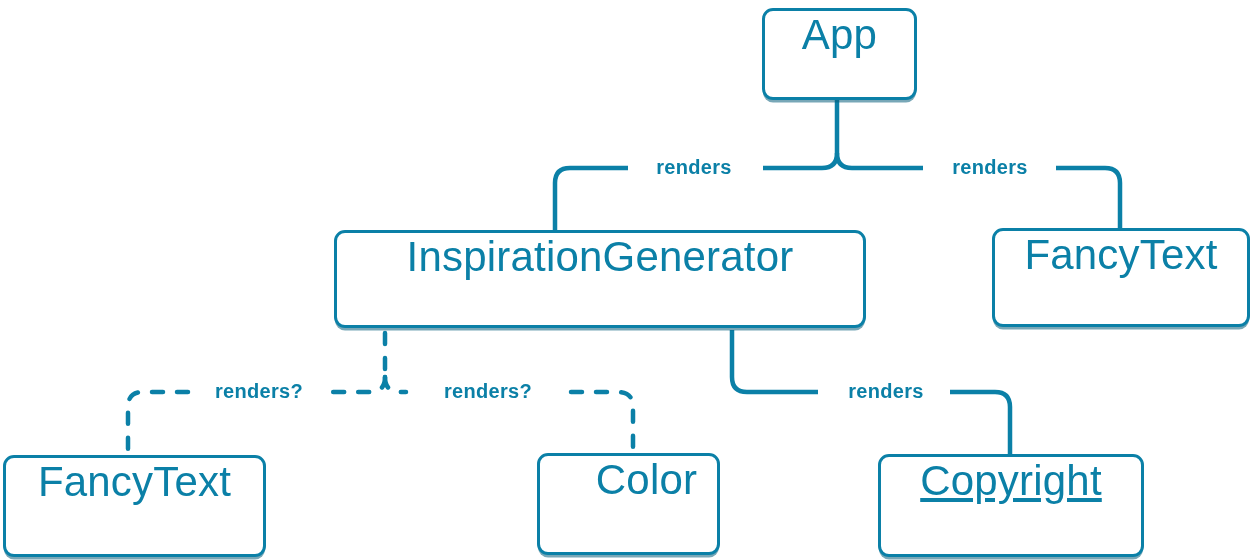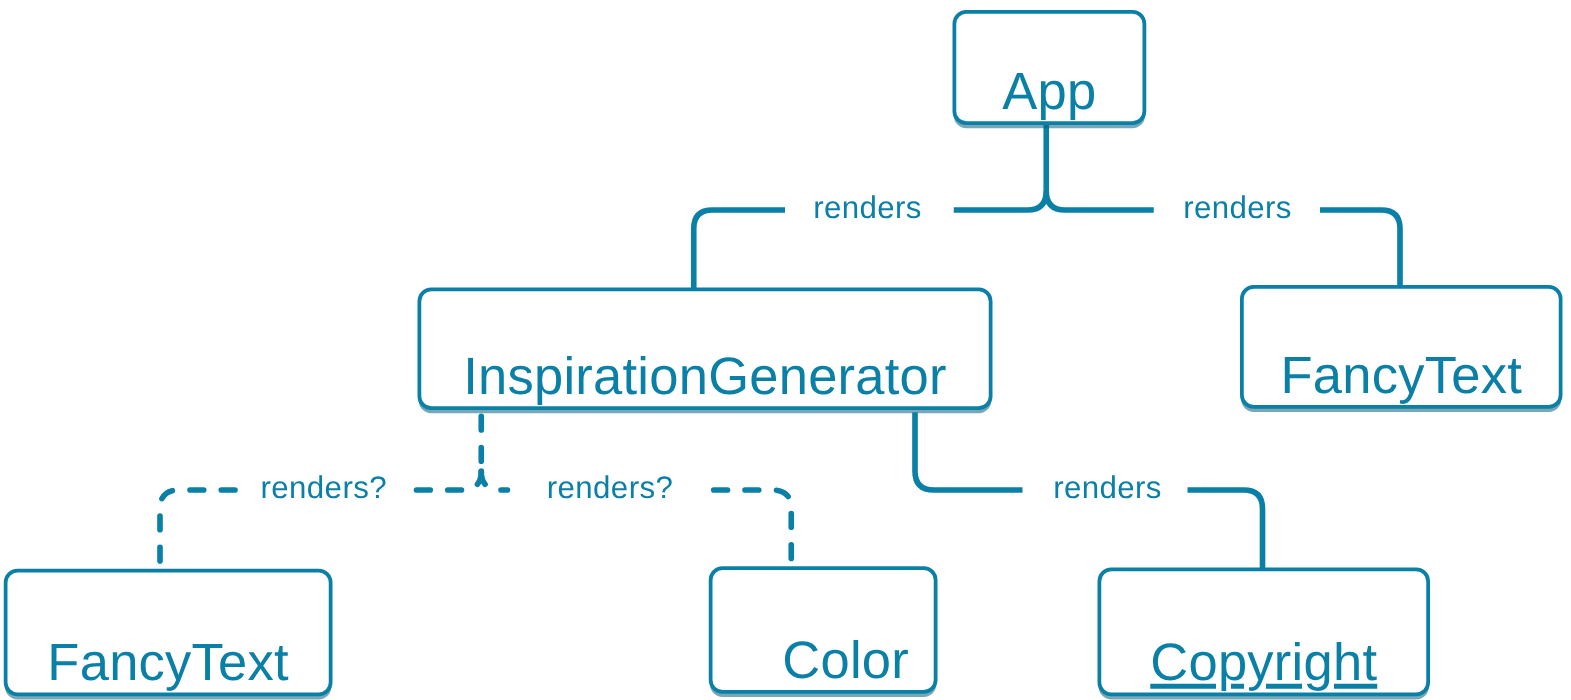--- a/index.html
+++ b/index.html
@@ -27,38 +27,38 @@
     stroke: var(--accent);
     stroke-width: 4.5;
   }
   .edges-svg path.dashed {
     stroke-dasharray: 11 14;
     stroke-linecap: round;
   }
   .node {
     position: absolute;
     display: flex;
-    align-items: flex-end;
+    align-items: flex-start;
     justify-content: center;
     background: var(--node-bg);
     border: 3px solid var(--accent);
     border-radius: 11px;
     box-shadow: 0 3.5px 0 -1px rgba(9, 94, 124, 0.55);
     color: var(--accent);
     font-size: 42px;
     font-weight: 500;
     letter-spacing: 0.2px;
     white-space: nowrap;
   }
   .edge-label {
     position: absolute;
     transform: translate(-50%, -50%);
     color: var(--accent);
-    font-size: 25px;
-    font-weight: 400;
+    font-size: 20px;
+    font-weight: 700;
     letter-spacing: 0.3px;
     white-space: nowrap;
     line-height: 1;
   }
 </style>
 </head>
 <body>
 
 <div class="canvas">
 
@@ -83,33 +83,33 @@
   <div class="edge-label" style="left:694px; top:167px;">renders</div>
   <div class="edge-label" style="left:990px; top:167px;">renders</div>
   <div class="edge-label" style="left:259px; top:391px;">renders?</div>
   <div class="edge-label" style="left:488px; top:391px;">renders?</div>
   <div class="edge-label" style="left:886px; top:391px;">renders</div>
 
   <div class="node" style="left:762px; top:8px; width:155px; height:92px;">
     <span>App</span>
   </div>
 
-  <div class="node" style="left:334px; top:230px; width:460px; height:98px;">
+  <div class="node" style="left:334px; top:230px; width:532px; height:98px;">
     <span>InspirationGenerator</span>
   </div>
 
   <div class="node" style="left:992px; top:228px; width:258px; height:99px;">
     <span>FancyText</span>
   </div>
 
   <div class="node" style="left:3px; top:455px; width:263px; height:102px;">
     <span>FancyText</span>
   </div>
 
-  <div class="node" style="left:567px; top:453px; width:183px; height:102px;padding-left:36px;">
+  <div class="node" style="left:537px; top:453px; width:183px; height:102px;padding-left:36px;">
     <span>Color</span>
   </div>
 
   <div class="node" style="left:878px; top:454px; width:266px; height:103px;text-decoration:underline;">
     <span>Copyright</span>
   </div>
 
 </div>
 
 </body></html>

